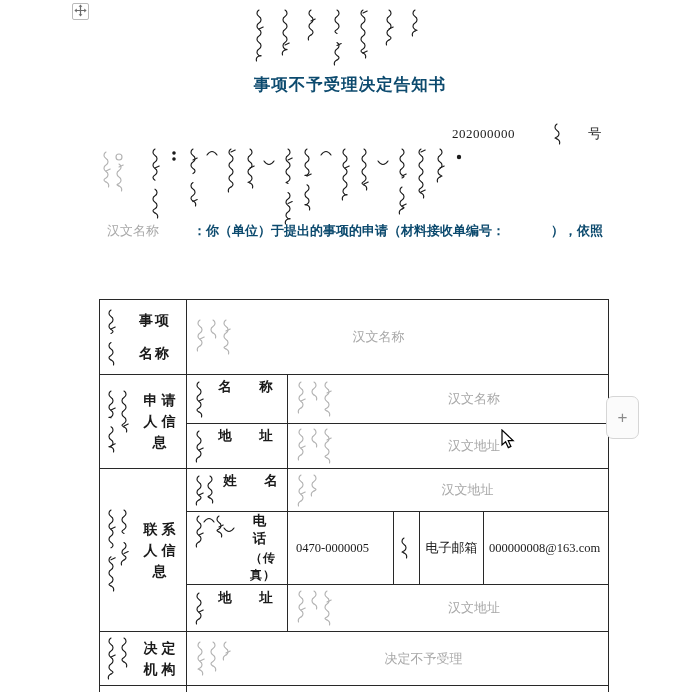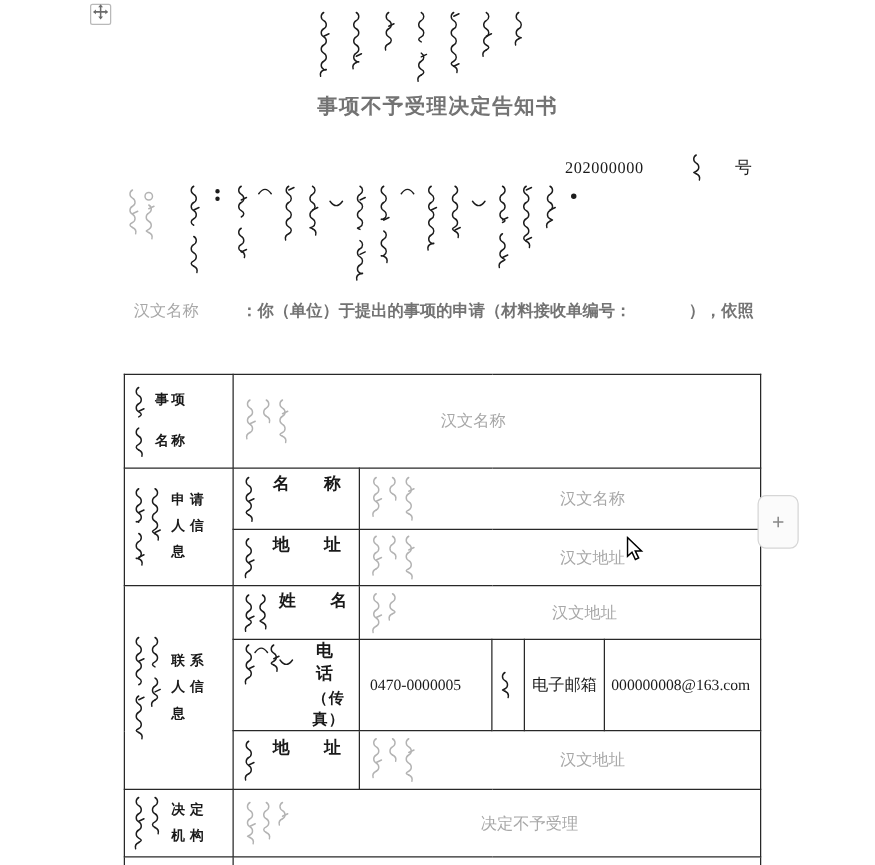--- a/index.html
+++ b/index.html
@@ -1,56 +1,56 @@
 <!DOCTYPE html>
 <html><head>
 <meta charset="utf-8">
 <style>
   *{margin:0;padding:0;box-sizing:border-box}
   html,body{background:#ffffff}
   body{font-family:"Liberation Serif",serif;color:#1a1a1a}
   .page{position:relative;width:700px;height:692px;background:#fff;overflow:hidden}
   .abs{position:absolute}
-  .zh-b{font-family:Liberation Serif, serif;font-weight:700;color:#737373}
+  .zh-b{font-family:Liberation Serif, serif;font-weight:700;color:#0c4a6e}
   .gray{color:#a8a8a8}
   .m{display:inline-block;line-height:0}
 
   
   .move-handle{left:72px;top:3px;width:17px;height:17px;border:1px solid #b9b9b9;
     border-radius:2px;background:#fff;display:flex;align-items:center;justify-content:center;cursor:move}
 
   
   .m-title{left:253px;top:6px}
   .zh-title{left:0;right:0;top:74px;text-align:center;font-size:16.5px;letter-spacing:1px}
   .doc-no{left:452px;top:120px;display:flex;align-items:center;font-size:13px}
   .doc-no .num{letter-spacing:.5px}
   .doc-no .m{margin-left:36px}
   .doc-no .suf{margin-left:18px;font-size:13.5px}
 
   
   .para-gray{left:100px;top:148px}
   .para-black{left:149px;top:145px}
 
   
-  .intro1{left:107px;top:240px;font-size:13px;white-space:nowrap}
+  .intro1{left:107px;top:222px;font-size:13px;white-space:nowrap}
   .intro1 .lead{font-size:13px}
   .intro1 .sp1{display:inline-block;width:34px}
   .intro1 .blank{display:inline-block;width:46px}
   .intro2{left:107px;top:267px;font-size:13px}
 
   
   .tablewrap{left:99px;top:299px}
   table{border-collapse:collapse;table-layout:fixed;width:509px}
   td{border:1px solid #282828;vertical-align:middle;overflow:hidden;padding:0}
   tr.r1{height:75px} tr.r2{height:49px} tr.r3{height:45px} tr.r4{height:43px}
   tr.r5{height:40px} tr.r6{height:47px} tr.r7{height:54px} tr.r8{height:72px}
 
   .hdrflex{display:flex;align-items:center;height:100%;padding-left:5px}
-  .hdr-zh{flex:1;text-align:left;font-family:"Liberation Sans",sans-serif;font-weight:700;
-    font-size:11px;letter-spacing:4px;line-height:21px}
+  .hdr-zh{flex:1;text-align:center;font-family:"Liberation Sans",sans-serif;font-weight:700;
+    font-size:14px;letter-spacing:4px;line-height:21px}
   .hdr-zh.wide{line-height:33px;letter-spacing:2px}
 
   .lblflex{display:flex;height:100%;padding-left:6px}
   .lbl-zh{flex:1;text-align:center;font-family:"Liberation Sans",sans-serif;font-weight:700;font-size:13.5px}
   .ls7{letter-spacing:7px}
   .lbl-sub{font-size:12px;letter-spacing:1px;margin-top:2px}
 
   .cellflex{display:flex;align-items:center;height:100%;padding-left:7px}
   .ph{flex:1;text-align:center;font-size:13px}
   .ph.r1ph{padding-right:90px}

